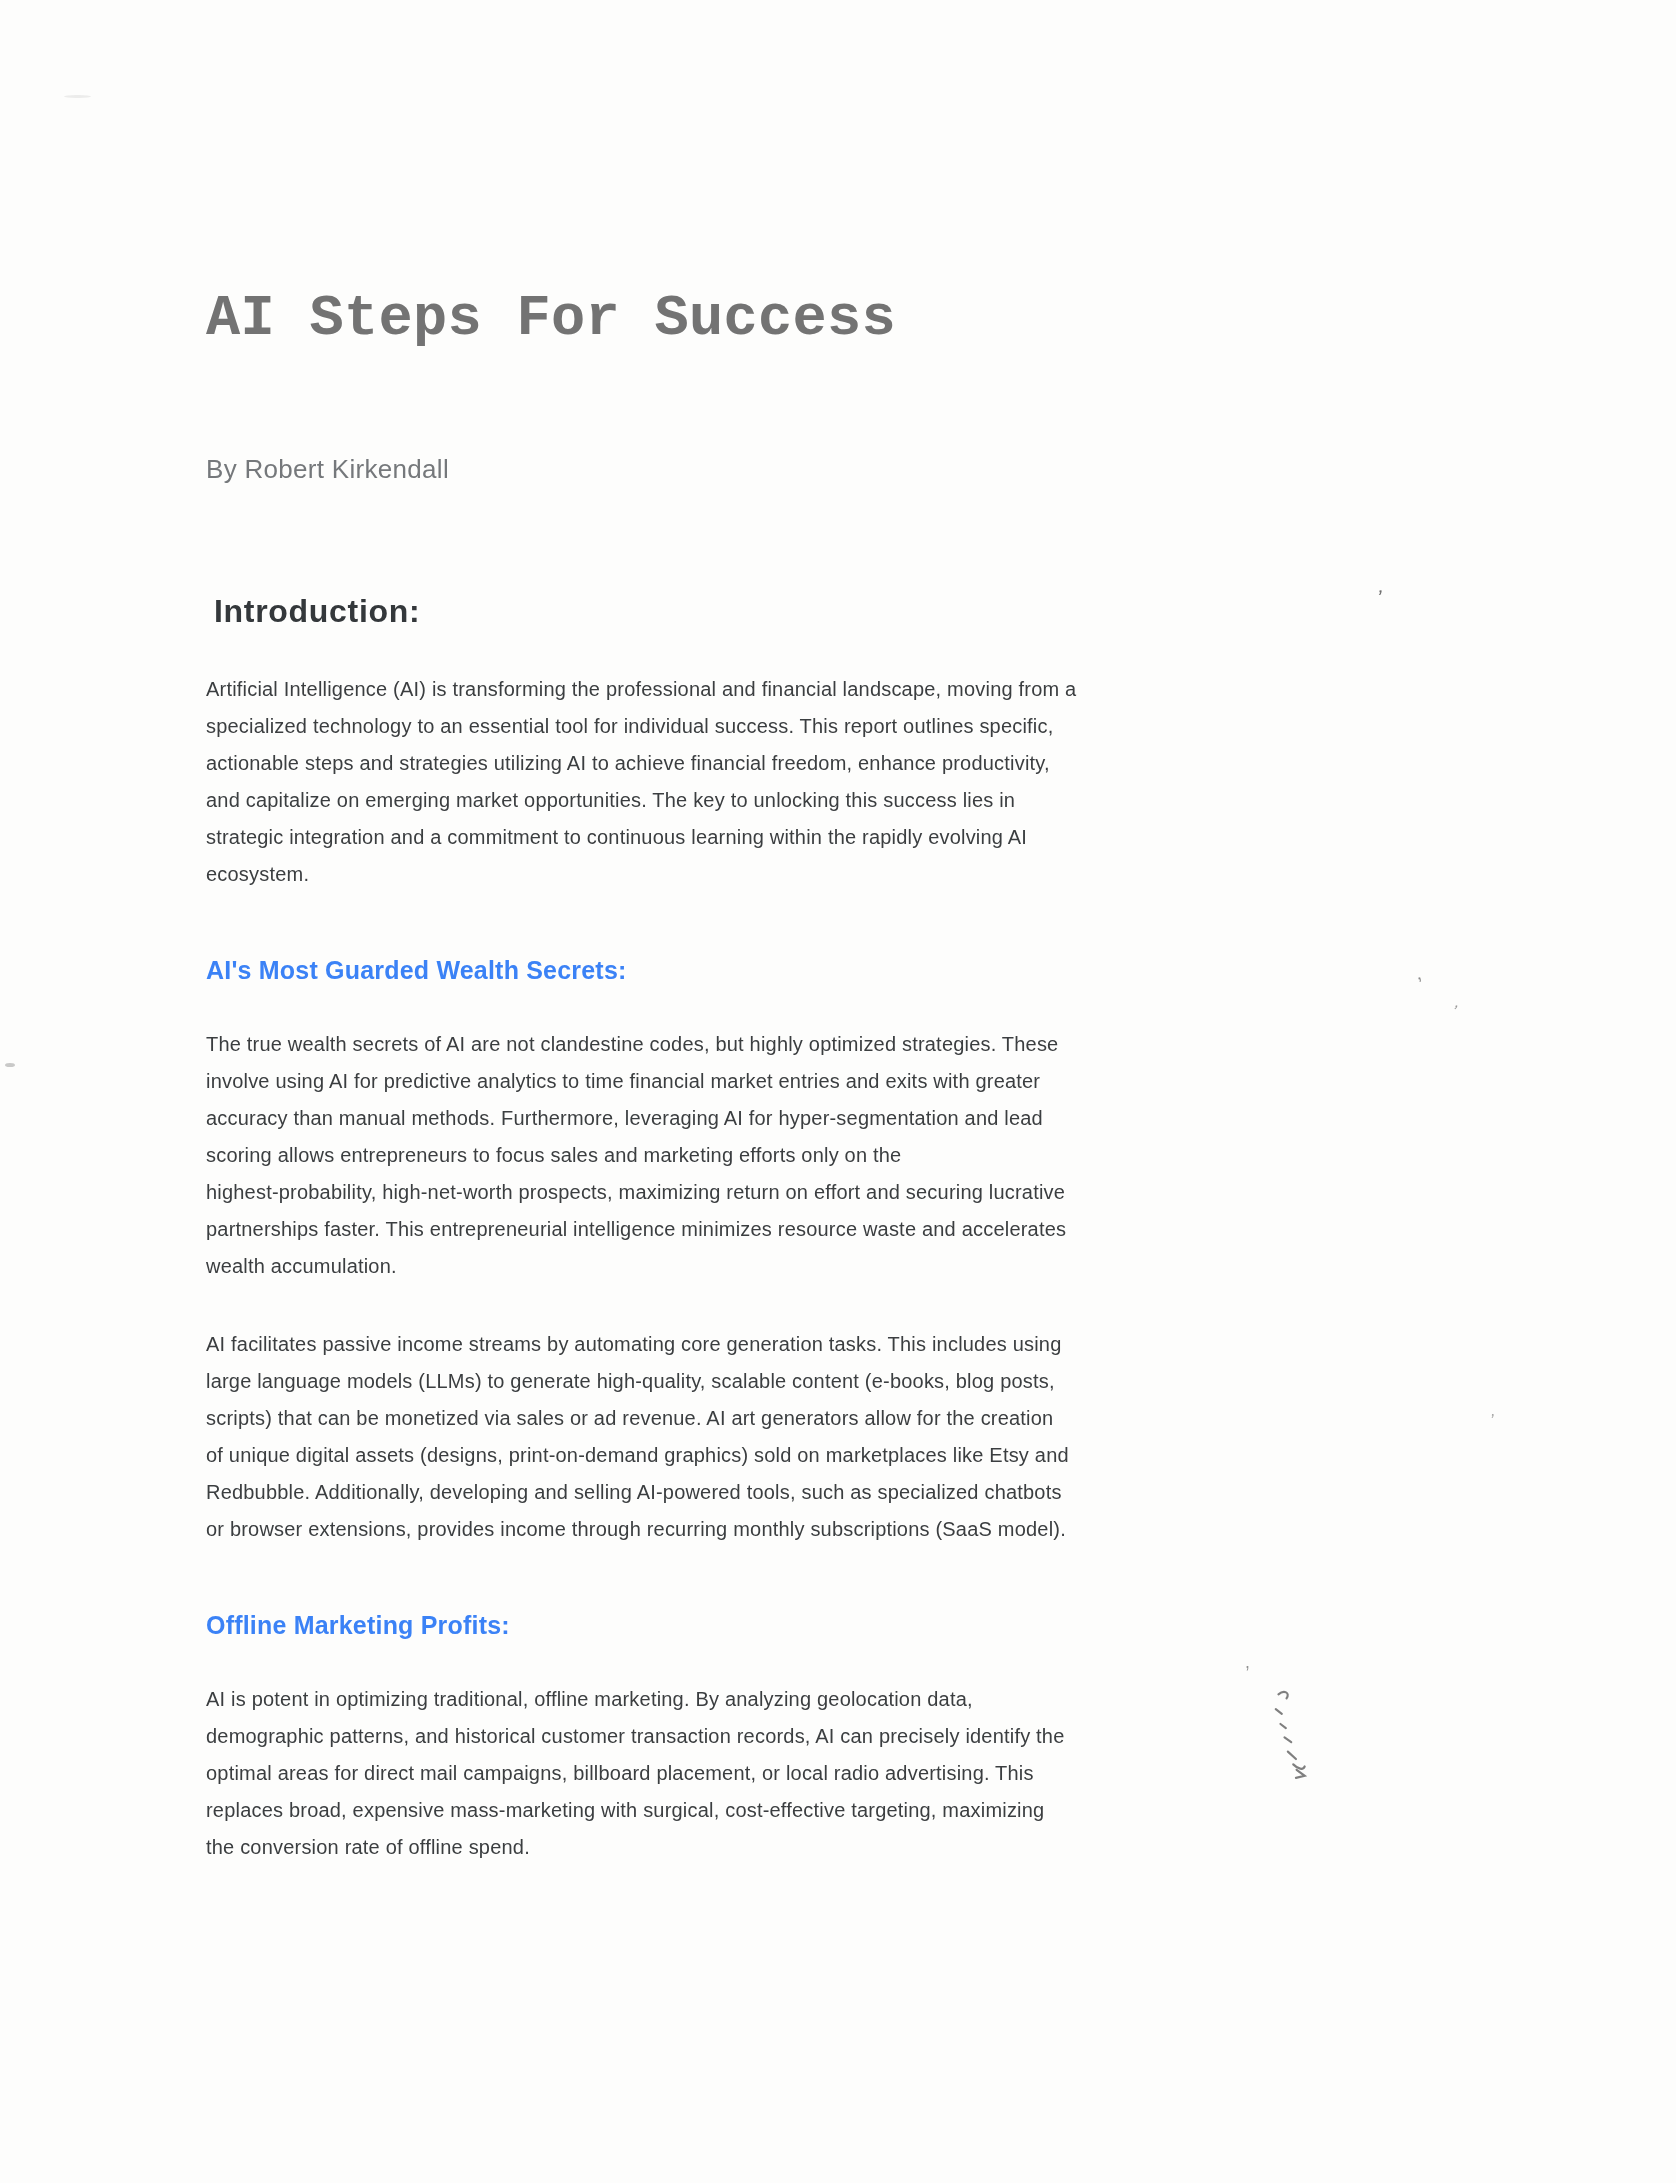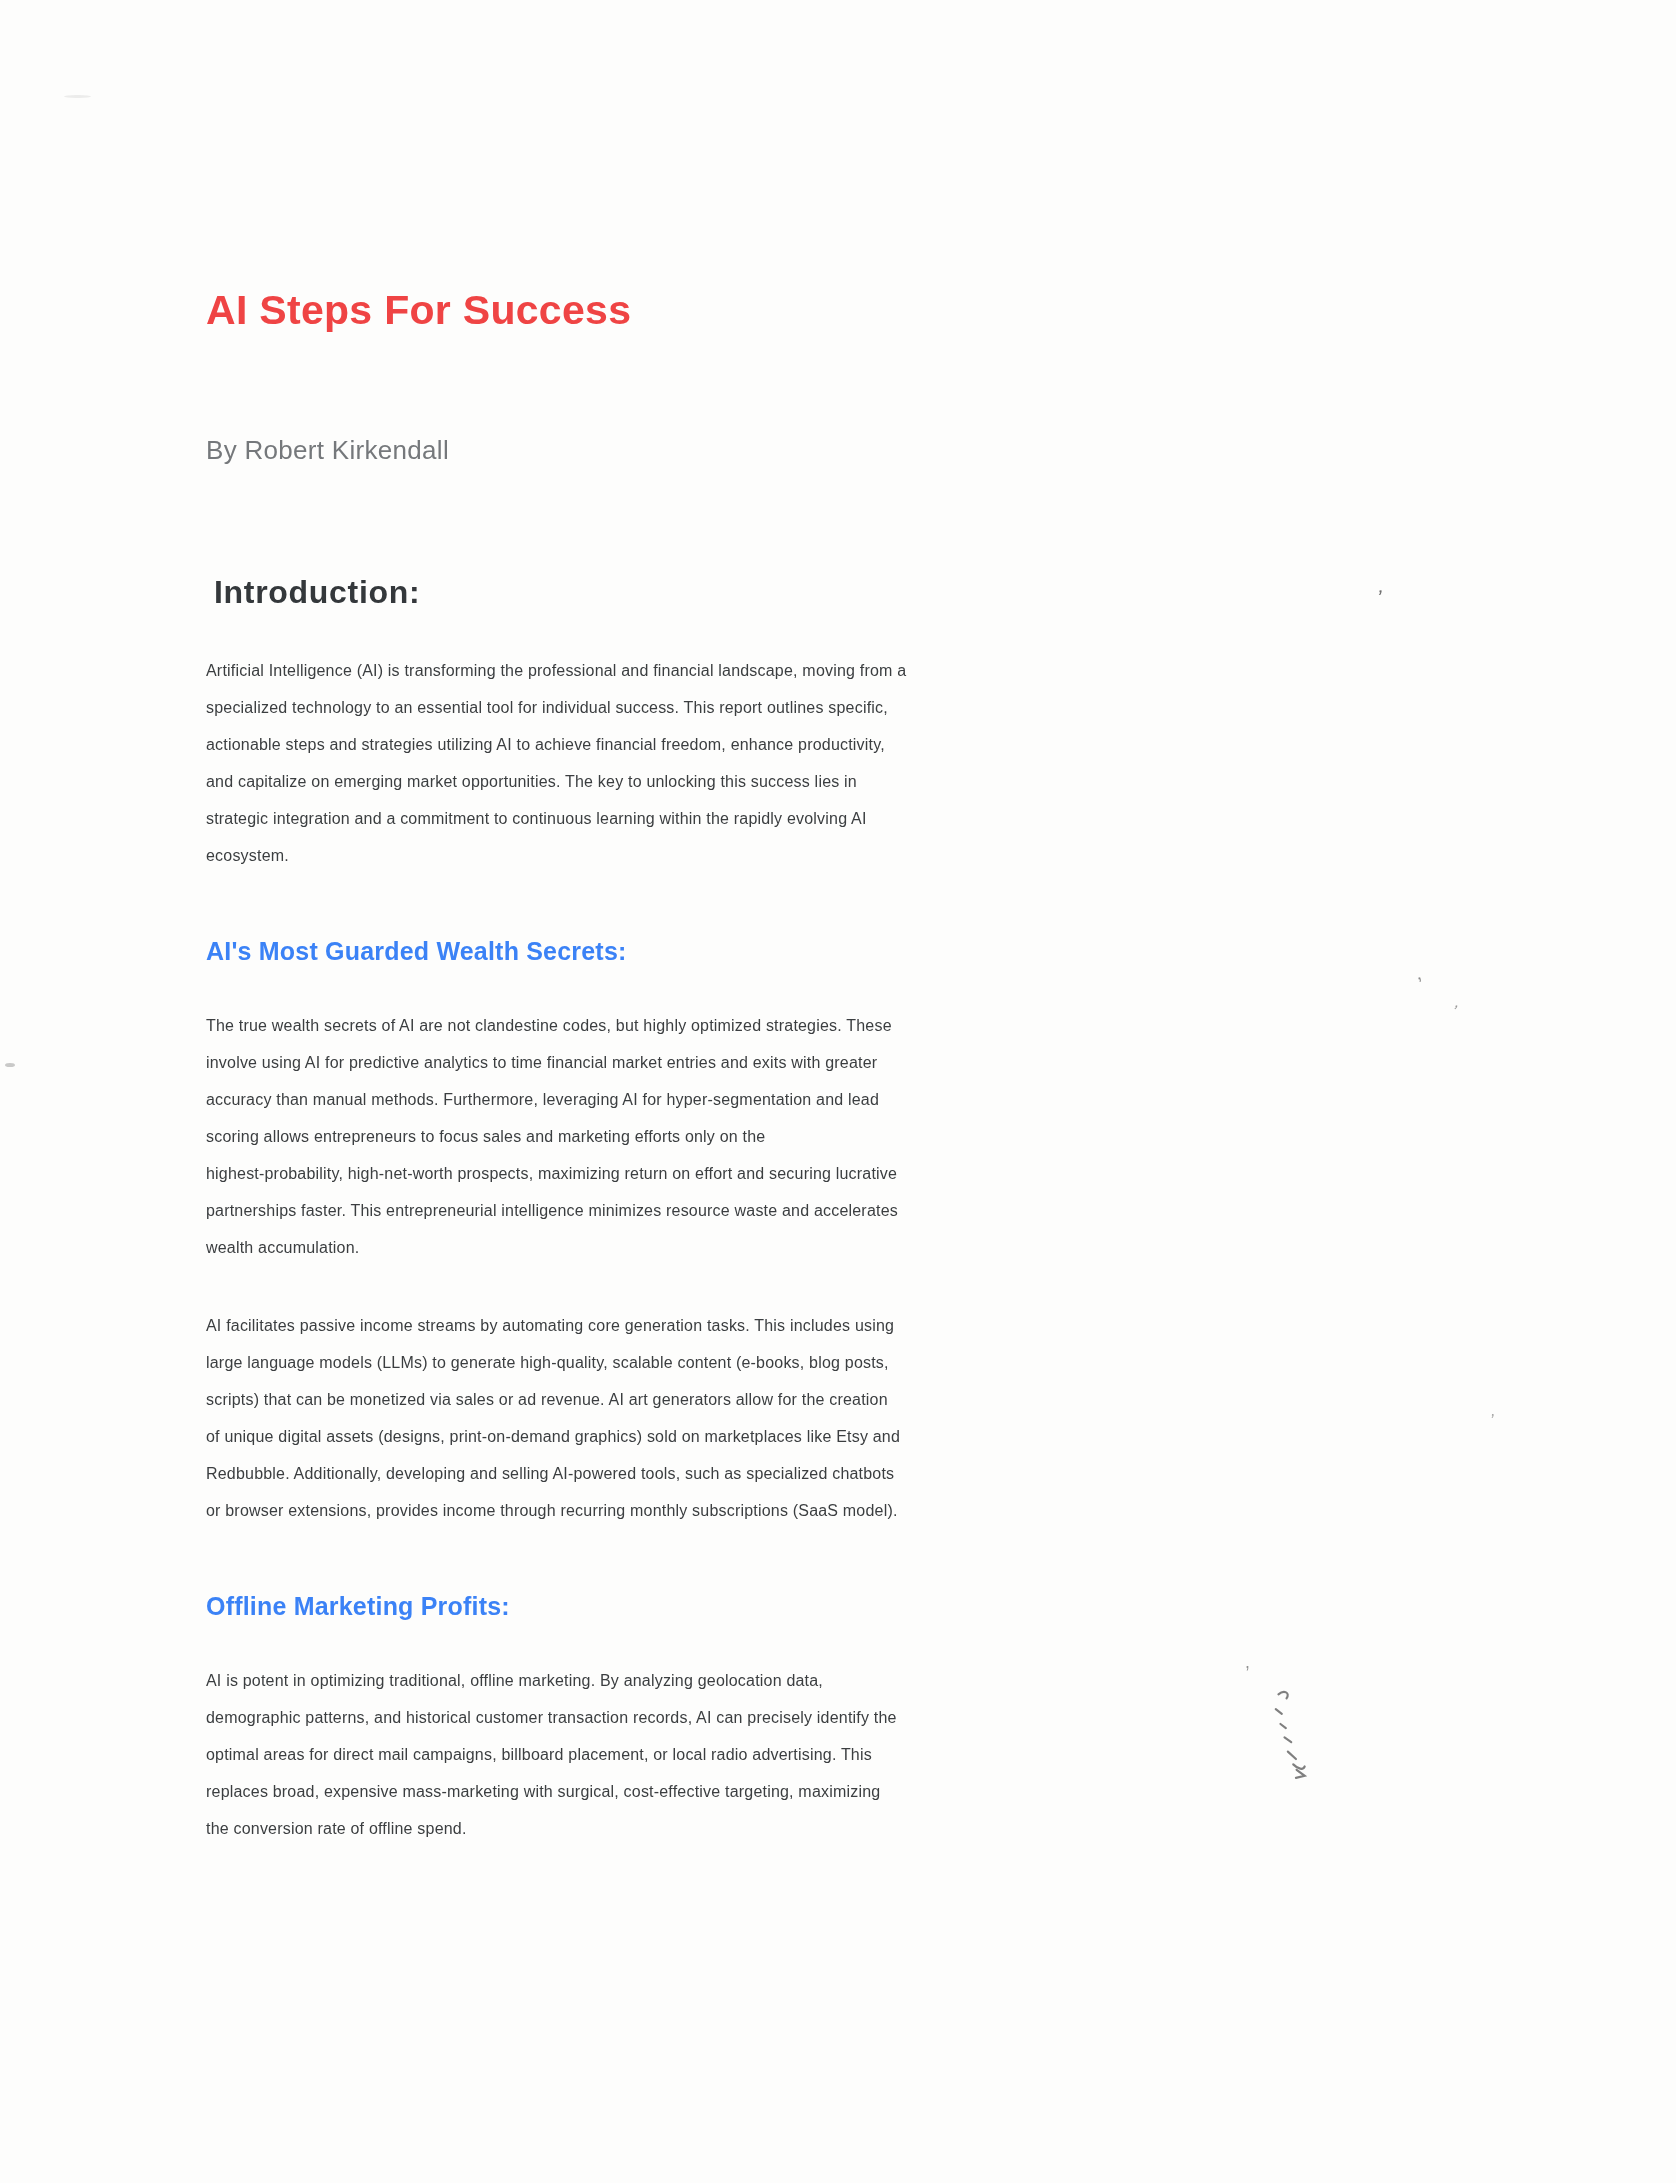--- a/index.html
+++ b/index.html
@@ -12,25 +12,26 @@
     font-family: "Liberation Sans", "DejaVu Sans", sans-serif;
   }
   .content {
     position: absolute;
     left: 206px;
     top: 0;
     width: 1275px;
   }
   .doc-title {
     margin: 287px 0 0 0;
-    font-size: 41px;
+    font-size: 57px;
     line-height: 1.15;
     font-weight: bold;
-    color: #ef4444;
+    color: #737373;
     letter-spacing: 0.3px;
+    font-family: Liberation Mono, monospace;
   }
   .byline {
     margin-top: 101px;
     font-size: 26px;
     line-height: 1.2;
     color: #75787b;
     letter-spacing: 0.3px;
   }
   .sec-heading-lg {
     margin: 108px 0 0 8px;
@@ -43,21 +44,21 @@
   .sec-heading {
     margin: 62px 0 0 0;
     font-size: 25px;
     line-height: 1.2;
     font-weight: bold;
     color: #3b82f6;
     letter-spacing: 0.2px;
   }
   .para {
     margin: 41px 0 0 0;
-    font-size: 16px;
+    font-size: 20px;
     line-height: 37px;
     color: #3b3e40;
     letter-spacing: 0.2px;
     white-space: pre-line;
   }
   .mark {
     position: absolute;
     color: #4b4b4b;
     line-height: 1;
     user-select: none;

